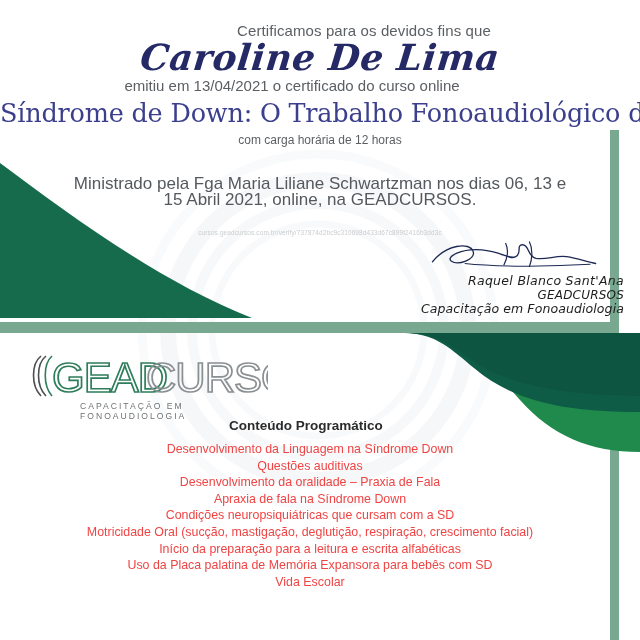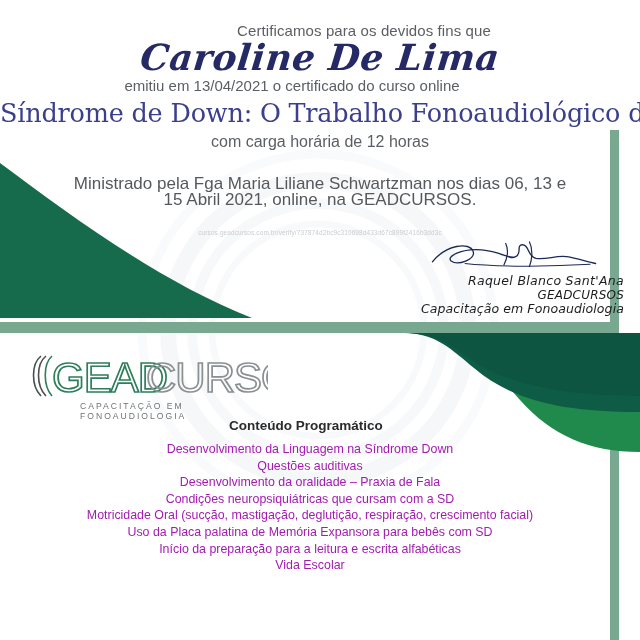--- a/index.html
+++ b/index.html
@@ -79,21 +79,21 @@
     color: #3b3f8c;
     letter-spacing: -0.2px;
     white-space: nowrap;
   }
   .line-carga {
     position: absolute;
     top: 133px;
     left: 0;
     width: 640px;
     text-align: center;
-    font-size: 16px;
+    font-size: 12px;
     color: #5b5f63;
   }
   .line-ministrado {
     position: absolute;
     top: 176px;
     left: 70px;
     width: 500px;
     text-align: center;
     font-size: 17px;
     line-height: 16px;
@@ -160,21 +160,21 @@
   }
   .syllabus-title {
     font-size: 13.5px;
     font-weight: 700;
     color: #2b2b2b;
     margin-bottom: 8px;
   }
   .syllabus-item {
     font-size: 12.4px;
     line-height: 16.6px;
-    color: #a21caf;
+    color: #ef4444;
     margin-left: 8px;
   }
 </style>
 </head>
 <body>
 
 <div id="certificate">
 
   <svg class="deco-layer" viewBox="0 0 640 640" width="640" height="640">
 
@@ -245,22 +245,23 @@
       </svg>
       <div class="logo-tagline">CAPACITAÇÃO EM FONOAUDIOLOGIA</div>
     </div>
 
     <div class="syllabus">
       <div class="syllabus-title">Conteúdo Programático</div>
       <div>
         <div class="syllabus-item">Desenvolvimento da Linguagem na Síndrome Down</div>
         <div class="syllabus-item">Questões auditivas</div>
         <div class="syllabus-item">Desenvolvimento da oralidade – Praxia de Fala</div>
+        <div class="syllabus-item">Apraxia de fala na Síndrome Down</div>
         <div class="syllabus-item">Condições neuropsiquiátricas que cursam com a SD</div>
         <div class="syllabus-item">Motricidade Oral (sucção, mastigação, deglutição, respiração, crescimento facial)</div>
+        <div class="syllabus-item">Início da preparação para a leitura e escrita alfabéticas</div>
         <div class="syllabus-item">Uso da Placa palatina de Memória Expansora para bebês com SD</div>
-        <div class="syllabus-item">Início da preparação para a leitura e escrita alfabéticas</div>
         <div class="syllabus-item">Vida Escolar</div>
       </div>
     </div>
 
   </div>
 </div>
 
 </body></html>

